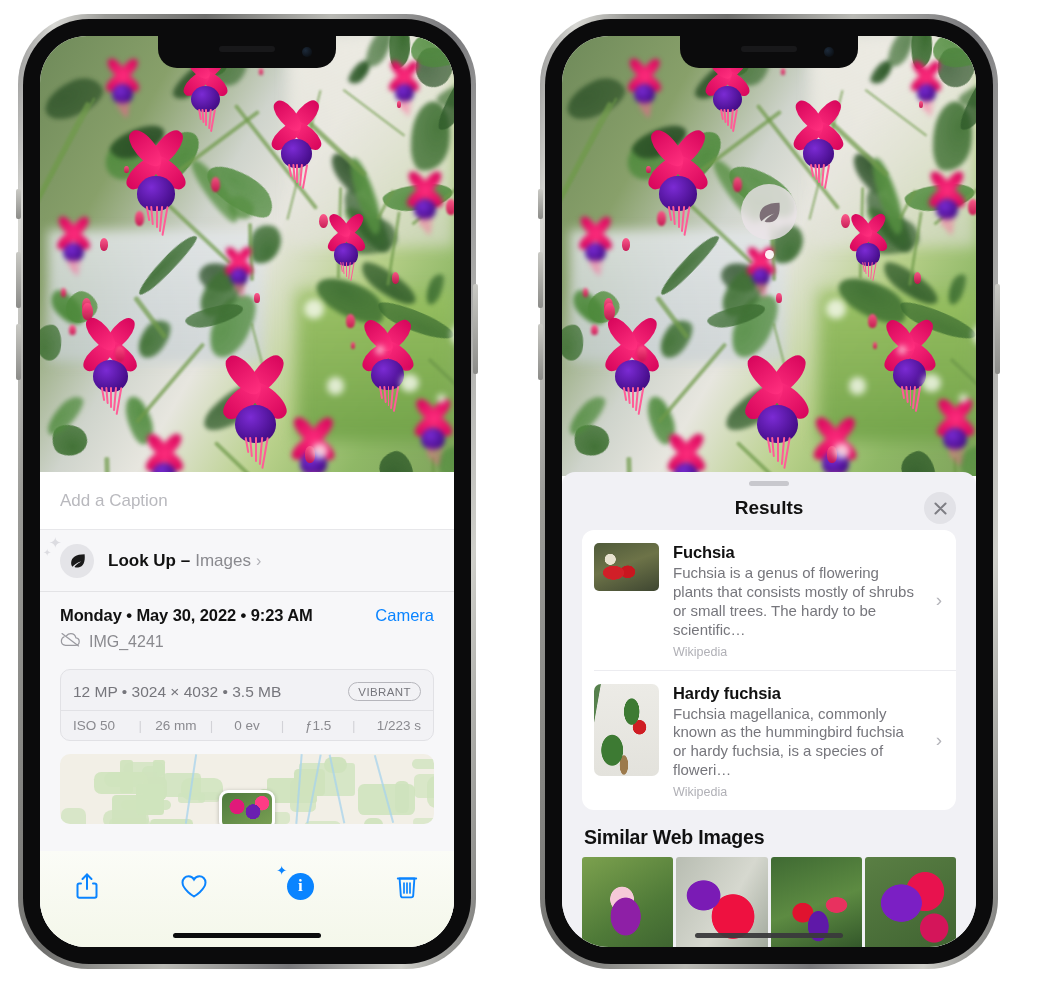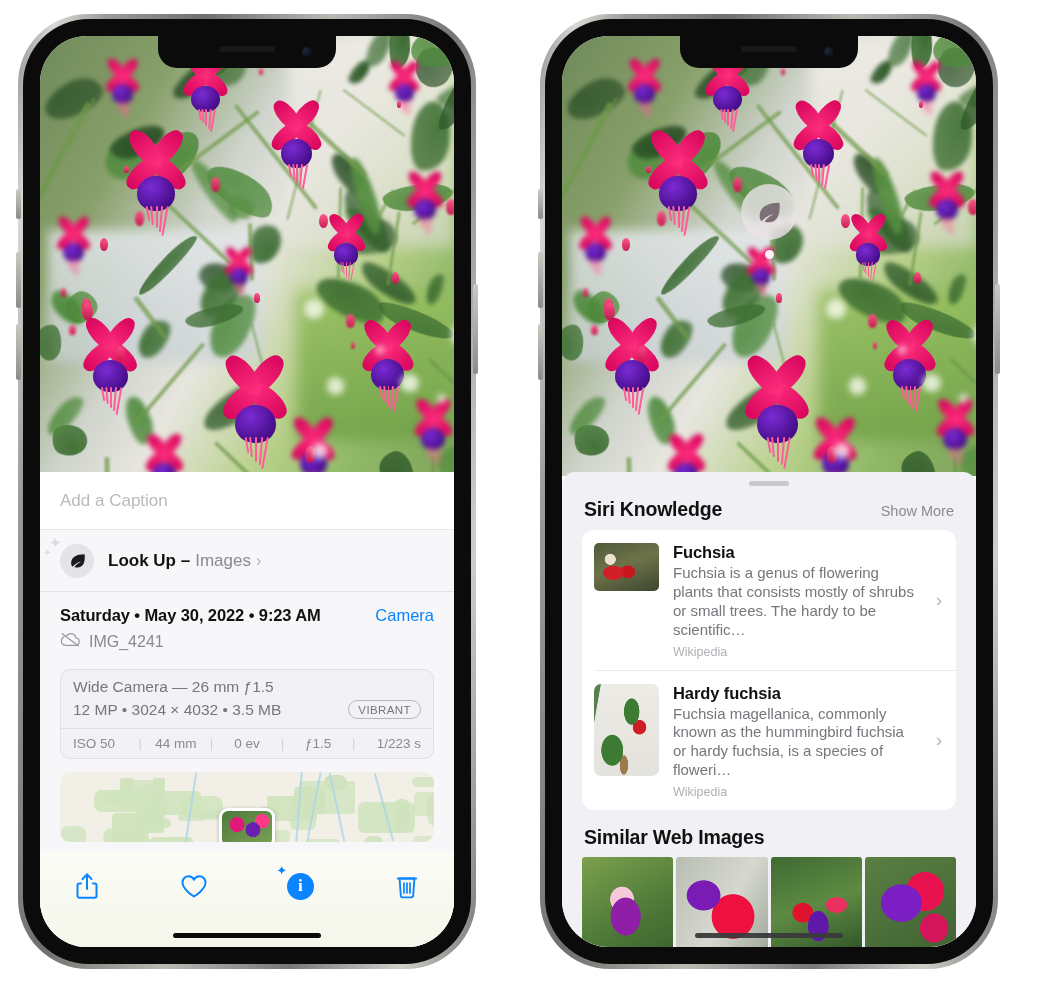--- a/index.html
+++ b/index.html
@@ -507,46 +507,45 @@
           </div>
           <div class="lookup-text">
             <b>Look Up –</b>
             <span class="muted">Images</span>
             <span class="chev">›</span>
           </div>
         </div>
 
         <div class="meta">
           <div class="meta-line1">
-            <span class="meta-date">Saturday • May 30, 2022 • 9:23 AM</span>
+            <span class="meta-date">Monday • May 30, 2022 • 9:23 AM</span>
             <span class="meta-adjust">Camera</span>
           </div>
           <div class="meta-file">
             <span>
               <svg width="21" height="15" viewBox="0 0 26 18" aria-hidden="true">
                 <path d="M7 16.2h11.6c3 0 5.2-2 5.2-4.7 0-2.4-1.7-4.3-4.1-4.6-.6-3.2-3.1-5.3-6.3-5.3-2.2 0-4.1 1-5.2 2.7M5.2 5.6C3.1 6.5 1.7 8.5 1.7 11c0 3 2.2 5.2 5.3 5.2" fill="none" stroke="#9a9aa0" stroke-width="1.5" stroke-linecap="round"></path>
                 <line x1="2.5" y1="1.6" x2="23" y2="17" stroke="#9a9aa0" stroke-width="1.5" stroke-linecap="round"></line>
               </svg>
             </span>
             <span>IMG_4241</span>
           </div>
         </div>
 
         <div class="camCard">
           <div class="camBody">
-            <div class="l1">Wide Camera — 26 mm ƒ1.5</div>
             <div class="l2">
               <span class="t">12 MP • 3024 × 4032 • 3.5 MB</span>
               <span class="pill-vibrant">VIBRANT</span>
             </div>
           </div>
           <div class="camFoot">
             <span class="cell">ISO 50</span>
             <span class="sep">|</span>
-            <span class="cell">44 mm</span>
+            <span class="cell">26 mm</span>
             <span class="sep">|</span>
             <span class="cell">0 ev</span>
             <span class="sep">|</span>
             <span class="cell">ƒ1.5</span>
             <span class="sep">|</span>
             <span class="cell">1/223 s</span>
           </div>
         </div>
 
         <div class="mapWrap">
@@ -921,25 +920,29 @@
       </div>
 
       <div class="notch">
         <div class="speaker"></div>
         <div class="cam"></div>
       </div>
 
       <div class="resSheet">
         <div class="grabber"></div>
 
-
-        <div class="secHead">
-          <span class="h">Siri Knowledge</span>
-          <span class="more">Show More</span>
-        </div>
+        <div class="resHead">
+          <span class="resTitle">Results</span>
+          <span class="closeBtn">
+            <svg width="15" height="15" viewBox="0 0 16 16" aria-hidden="true">
+              <path d="M2.6 2.6 L13.4 13.4 M13.4 2.6 L2.6 13.4" stroke="#7d7d83" stroke-width="2.1" stroke-linecap="round"></path>
+            </svg>
+          </span>
+        </div>
+
 
         <div class="cards">
           <div class="card">
             <div class="thumb" id="thumb1" style="background: radial-gradient(at 30% 62%, rgb(209, 31, 40) 0px, rgb(209, 31, 40) 16%, transparent 17%), radial-gradient(at 52% 60%, rgb(200, 22, 31) 0px, rgb(200, 22, 31) 15%, transparent 16%), radial-gradient(circle at 25% 34%, rgb(232, 226, 207) 0px, rgb(232, 226, 207) 9%, transparent 10%), linear-gradient(160deg, rgb(79, 90, 58), rgb(109, 115, 72) 45%, rgb(62, 70, 49));"></div>
             <div class="txt">
               <div class="ct">Fuchsia</div>
               <div class="cd">Fuchsia is a genus of flowering plants that consists mostly of shrubs or small trees. The hardy to be scientific…</div>
               <div class="cs">Wikipedia</div>
             </div>
             <span class="arr">›</span>

